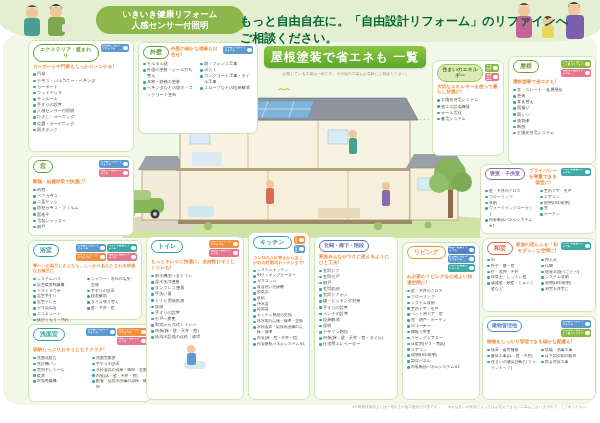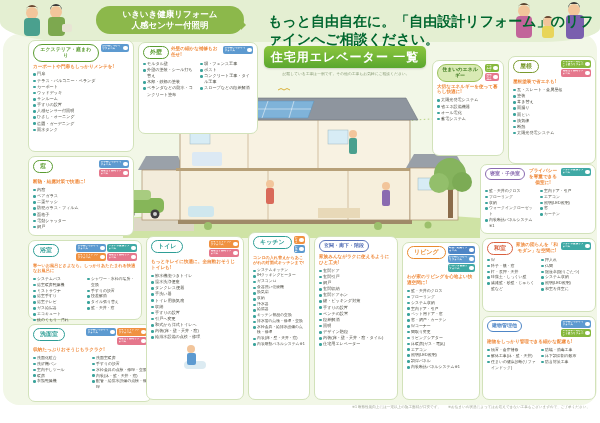--- a/index.html
+++ b/index.html
@@ -6,21 +6,21 @@
   #poster{position:relative;width:600px;height:423px;background:#fff;overflow:hidden;
     font-family:"Liberation Sans","DejaVu Sans",sans-serif;-webkit-font-smoothing:antialiased;}
   
   .header-band{position:absolute;top:0;left:0;right:0;height:42px;background:#e4efd2;
     border-radius:0 0 60px 80px / 0 0 14px 20px;z-index:1;}
   .panel{position:absolute;top:34px;left:3px;right:3px;bottom:18px;background:#f2f7e7;border-radius:16px;z-index:0;}
   .bubble{position:absolute;left:96px;top:6px;width:148px;height:28px;background:#8cb84b;border-radius:14px;
     color:#fff;font-weight:bold;font-size:8.5px;line-height:1.35;display:flex;align-items:center;justify-content:center;
     text-align:center;z-index:3;}
   .bubble:after{content:"";position:absolute;right:-7px;bottom:4px;border:5px solid transparent;border-left-color:#8cb84b;}
-  .header-title{position:absolute;left:268px;top:13px;width:330px;color:#00672f;font-weight:bold;font-size:14px;z-index:3;}
+  .header-title{position:absolute;left:240px;top:13px;width:330px;color:#00672f;font-weight:bold;font-size:12px;z-index:3;}
   .fam{position:absolute;z-index:3;}
   
   .banner{position:absolute;left:264px;top:46px;width:162px;height:22px;z-index:4;
     background:linear-gradient(#8cc63f,#5aa72e);border-radius:5px;color:#fff;font-weight:bold;font-size:12px;
     display:flex;align-items:center;justify-content:center;letter-spacing:1px;box-shadow:0 1px 2px rgba(0,0,0,.15);}
   .banner-note{position:absolute;left:240px;top:71px;width:212px;text-align:center;font-size:3.8px;color:#879a74;z-index:4;}
   
   .box{position:absolute;background:#fff;border:1px solid #d2e2ba;border-radius:7px;padding:3px 4px;z-index:2;box-sizing:border-box;}
   .box-head{display:flex;justify-content:space-between;align-items:flex-start;gap:2px;}
   .oval{border:1.2px solid currentColor;border-radius:50px;padding:2px 6px;font-weight:bold;font-size:6px;
@@ -71,21 +71,21 @@
       <path d="M56 6 a6 6 0 0 1 12 0 l-2 -4 -8 0 z" fill="#3c3c3c"></path>
     <rect x="54" y="13" width="18" height="24" rx="4" fill="#7a5fae"></rect>
   </svg>
 
   <div class="bubble">
     <span><span>いきいき健康リフォーム</span><br>
     <span>人感センサー付照明</span></span>
   </div>
   <div class="header-title">もっと自由自在に。「自由設計リフォーム」のリファインへご相談ください。</div>
 
-  <div class="banner">住宅用エレベーター 一覧</div>
+  <div class="banner">屋根塗装で省エネも 一覧</div>
   <div class="banner-note">記載している工事は一例です。その他の工事もお気軽にご相談ください。</div>
 
   <svg class="house" viewBox="0 0 366 170">
     <path d="M5 150 Q183 136 362 150 L362 170 L5 170 Z" fill="#cfe3a5"></path>
     <rect x="4" y="150" width="72" height="13" fill="#ddd7c6"></rect>
     <path d="M120 150 C 170 50, 330 30, 452 70" stroke="#a7c86a" stroke-width="0.8" stroke-dasharray="1.5 2.5" fill="none"></path>
     <path d="M250 152 C 300 110, 200 60, 150 40" stroke="#a7c86a" stroke-width="0.8" stroke-dasharray="1.5 2.5" fill="none"></path>
     <polygon points="20,102 66,102 60,88 28,88" fill="#9aa1a9"></polygon>
     <rect x="24" y="102" width="40" height="50" fill="#f3ecdb" stroke="#a98f6b" stroke-width="0.7"></rect>
     <rect x="62" y="52" width="230" height="50" fill="#f8f2e2" stroke="#a98f6b" stroke-width="0.8"></rect>

